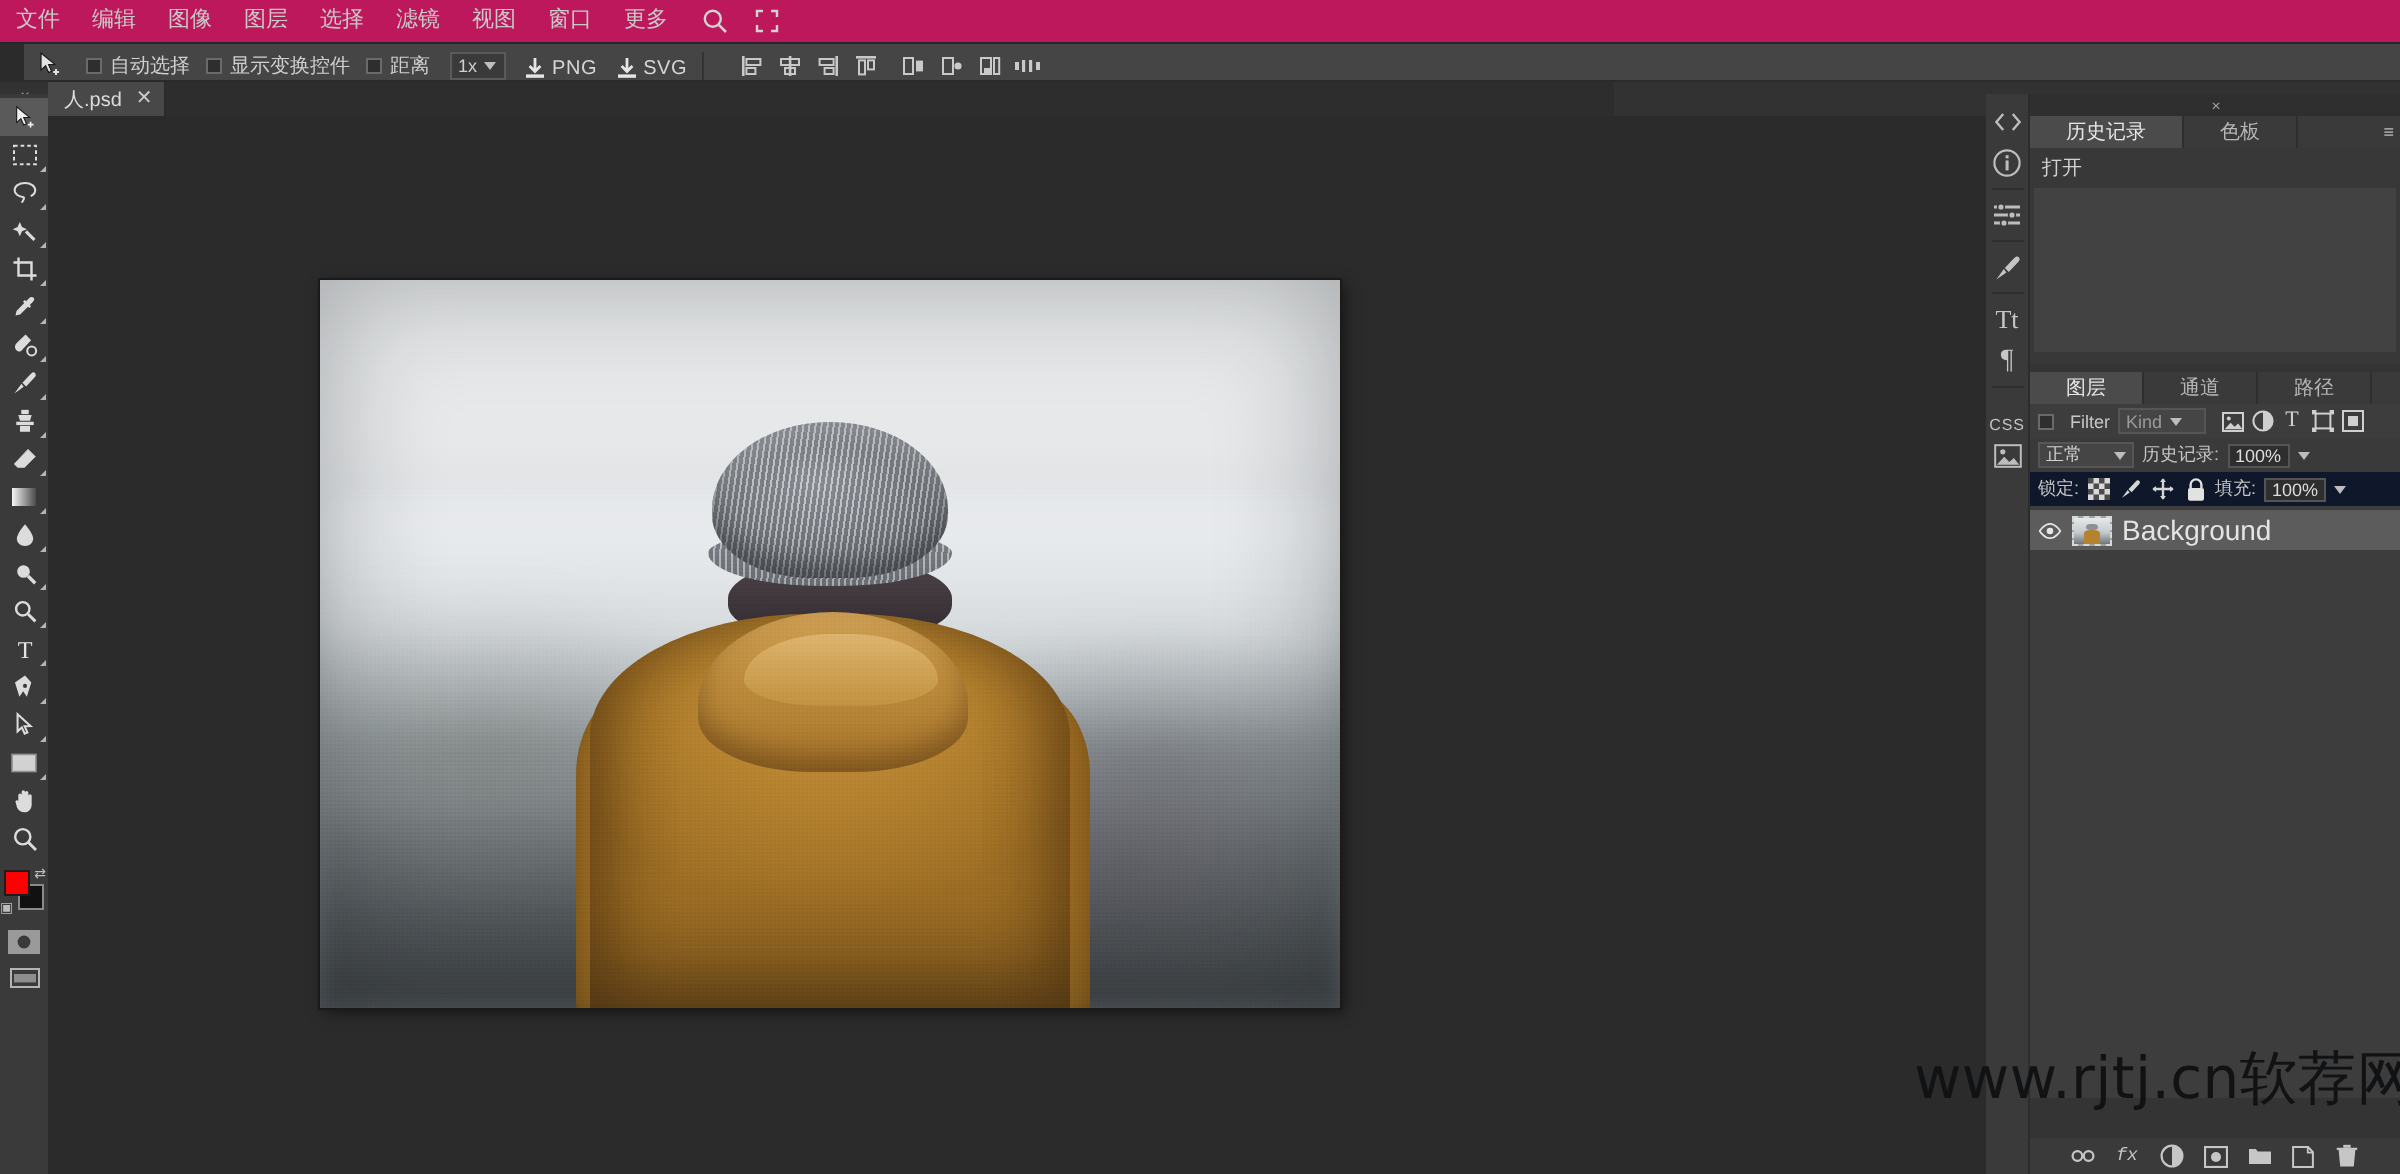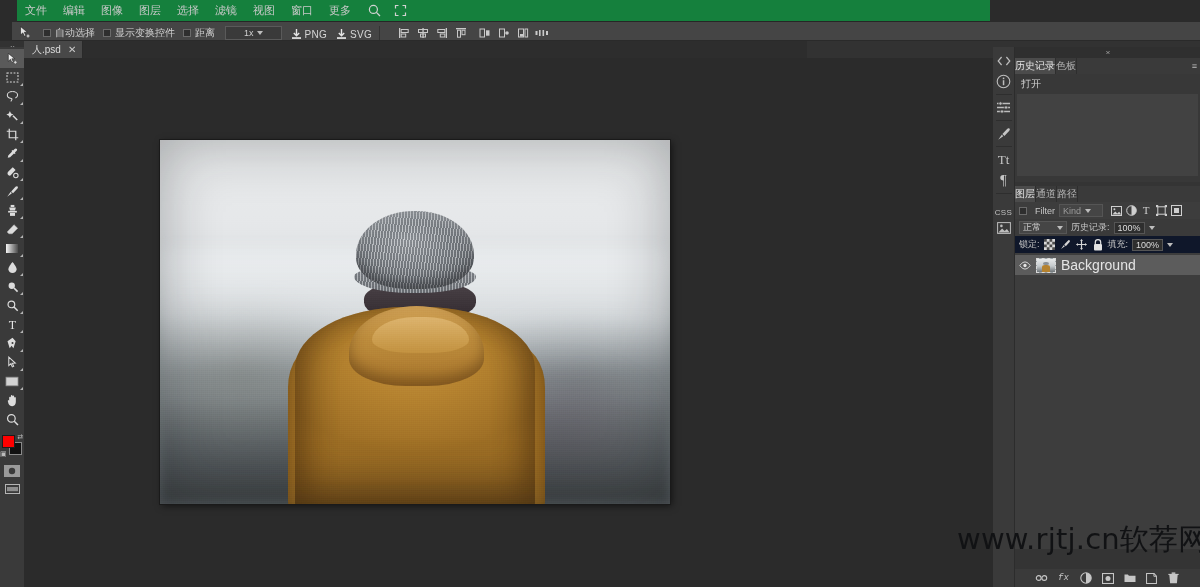--- a/index.html
+++ b/index.html
@@ -8,24 +8,23 @@
     background: #2b2b2b;
     font-family: "Liberation Sans", "DejaVu Sans", sans-serif;
     overflow: hidden;
     color: #c8c8c8;
     -webkit-font-smoothing: antialiased;
   }
   .app { position: relative; width: 1200px; height: 587px; background: #2b2b2b; }
 
   
   .menubar {
-    position: absolute; left: 0; top: 0; width: 973px; height: 22px;
-    background: #15803d; display: flex; align-items: center;
+    position: absolute; left: 0; top: 0; width: 1200px; height: 22px;
+    background: #be185d; display: flex; align-items: center;
     border-bottom: 1px solid #262626;
-    margin-left: 17px;
   }
   .menu-item {
     font-size: 11px; color: #c9c9c9; padding: 0 8px; line-height: 21px;
     white-space: nowrap; cursor: default;
   }
   .menu-icon { width: 22px; height: 21px; display: flex; align-items: center;
      justify-content: center; margin-left: 4px; }
   .menu-icon svg { display: block; }
 
   
@@ -38,21 +37,21 @@
   .opt-chk { display: flex; align-items: center; margin-left: 8px; }
   .chkbox {
     width: 8px; height: 8px; background: #2e2e2e; border: 1px solid #6a6a6a;
     display: inline-block; margin-right: 4px;
   }
   .opt-label { font-size: 10px; color: #cfcfcf; white-space: nowrap; }
   .opt-sep { width: 1px; height: 14px; background: #333; margin: 0 7px; }
   .zoom-select {
     margin-left: 10px; background: #3a3a3a; border: 1px solid #5a5a5a;
     height: 14px; min-width: 28px; font-size: 9px; color: #d0d0d0;
-    display: flex; align-items: center; padding: 0 18px; gap: 3px;
+    display: flex; align-items: center; padding: 0 3px; gap: 3px;
   }
   .caret { width: 0; height: 0; border-left: 3px solid transparent;
     border-right: 3px solid transparent; border-top: 4px solid #bdbdbd; }
   .dl-btn { display: flex; align-items: center; margin-left: 9px; gap: 3px; }
   .dl-label { font-size: 10px; color: #d6d6d6; letter-spacing: .3px; }
   .align-grp { display: flex; align-items: center; margin-left: 10px; gap: 5px; }
   .align-ico { width: 14px; height: 14px; display:flex; align-items:center; justify-content:center;}
 
   
   .tabbar {
@@ -239,21 +238,21 @@
   }
   .panel-collapse {
     height: 11px; display: flex; align-items: center; justify-content: center;
     font-size: 8px; color: #9f9f9f; letter-spacing: -1px; background: #2f2f2f;
   }
   .panel-tabs {
     height: 16px; background: #3a3a3a; display: flex; align-items: stretch;
     position: relative;
   }
   .ptab {
-    font-size: 10px; color: #b6b6b6; padding: 0 0; display: flex;
+    font-size: 10px; color: #b6b6b6; padding: 0 18px; display: flex;
     align-items: center; cursor: pointer; border-right: 1px solid #2e2e2e;
   }
   .ptab.active { background: #4b4b4b; color: #e6e6e6; }
   .panel-menu {
     position: absolute; right: 3px; top: 3px; font-size: 9px; color: #bdbdbd;
     line-height: 10px; cursor: pointer;
   }
   .history-body { background: #383838; height: 108px; position: relative; }
   .history-row {
     font-size: 10px; color: #d2d2d2; padding: 3px 6px; display: flex;

